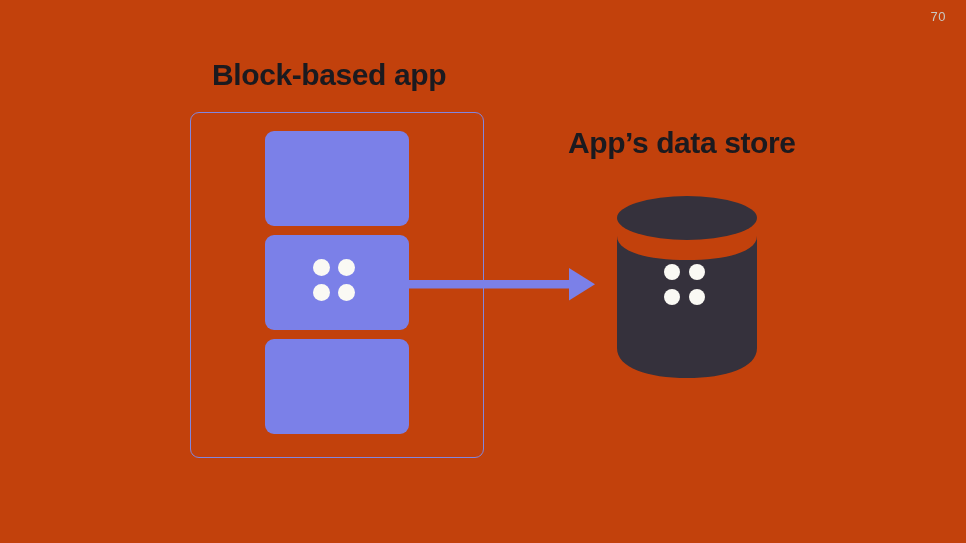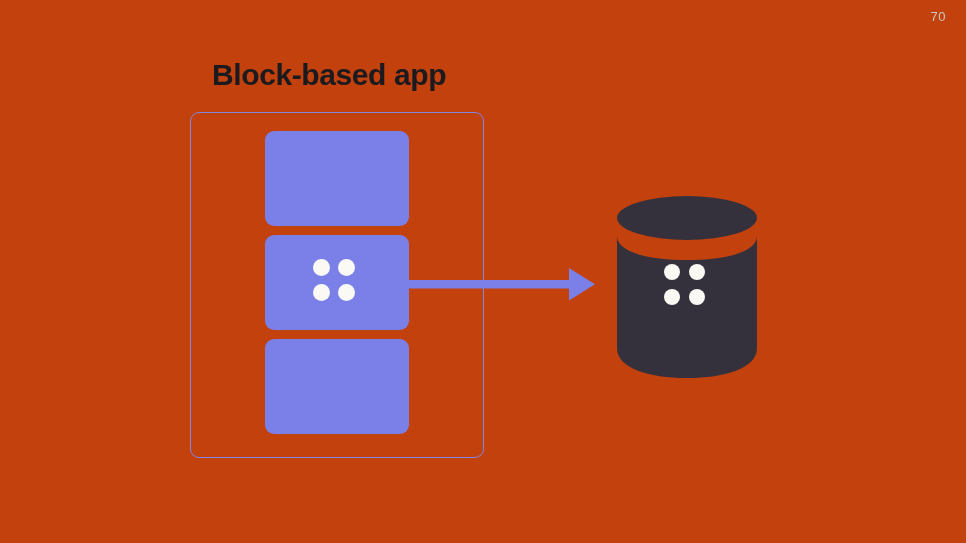--- a/index.html
+++ b/index.html
@@ -126,20 +126,21 @@
 </style>
 </head>
 <body>
 
 <div id="slide">
 
   <div class="page-number">70</div>
 
   <div class="heading heading-app">Block-based app</div>
 
+  <div class="heading heading-store">App’s data store</div>
 
   <div class="app-container"></div>
 
   <div class="block block-1"></div>
   <div class="block block-2"></div>
   <div class="block block-3"></div>
 
   <div class="dot-grid on-block">
     <span class="dot"></span>
     <span class="dot"></span>

